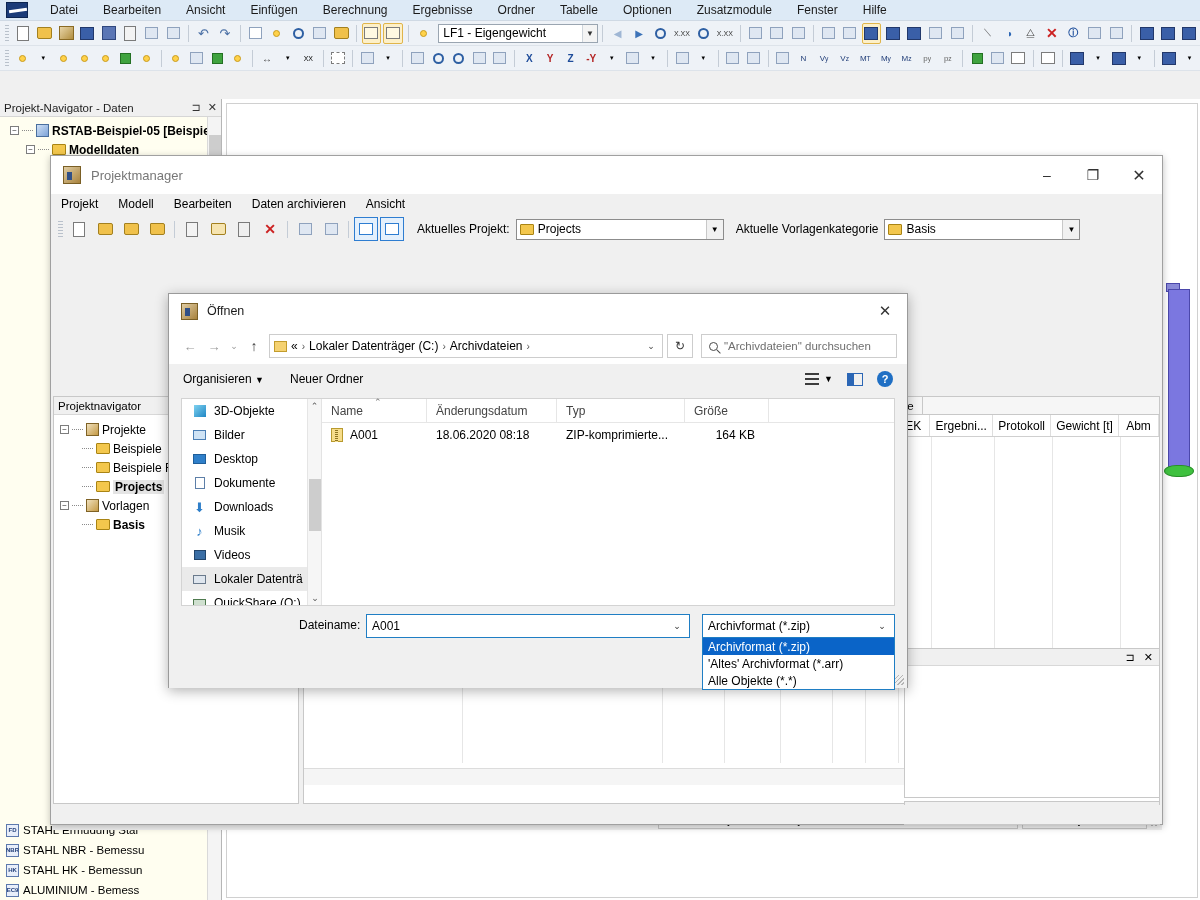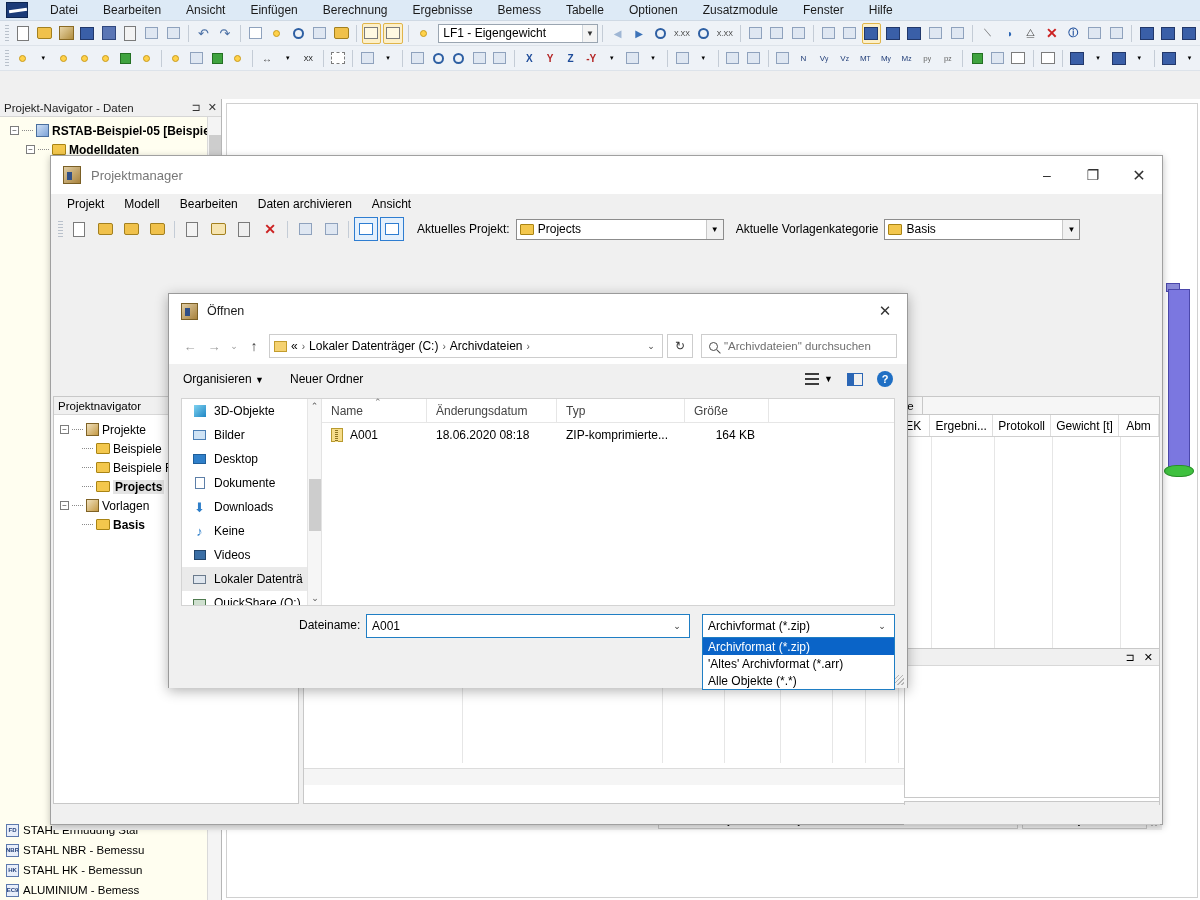--- a/index.html
+++ b/index.html
@@ -122,21 +122,21 @@
   }
   .pm-title{height:38px;display:flex;align-items:center;padding-left:12px;background:#fff;}
   .pm-title-icon{width:18px;height:18px;background:linear-gradient(135deg,#e0cda4,#a8823c);
     border:1px solid #7a5f25;position:relative;}
   .pm-title-icon:after{content:"";position:absolute;left:3px;top:5px;width:5px;height:8px;background:#304f86;}
   .pm-title-text{margin-left:10px;font-size:13px;color:#777;}
   .pm-wbtns{margin-left:auto;display:flex;height:38px;}
   .wbtn{width:46px;height:38px;display:flex;align-items:center;justify-content:center;
     font-size:14px;color:#333;}
   .wbtn.close{font-size:16px;}
-  .pm-menubar{height:20px;display:flex;align-items:center;background:#f0f0f0;padding-left:6px;}
+  .pm-menubar{height:20px;display:flex;align-items:center;background:#f0f0f0;padding-left:0;}
   .pm-menu{padding:2px 10px;font-size:12px;}
   .pm-toolbar{height:30px;display:flex;align-items:center;background:#f0f0f0;padding-left:4px;gap:0;}
   .pmi{width:24px;height:24px;display:flex;align-items:center;justify-content:center;margin:0 1px;}
   .pmi.framed{border:1px solid #2e7dd1;background:#e4f0fc;}
   .pm-lbl{font-size:12px;margin:0 6px 0 12px;}
   .pm-combo{height:21px;background:#fff;border:1px solid #8c8c8c;display:flex;align-items:center;
     font-size:12px;padding-left:3px;gap:4px;}
   .pm-combo .arw{margin-left:auto;width:17px;height:19px;background:#f1f1f1;border-left:1px solid #c8c8c8;
     display:flex;align-items:center;justify-content:center;font-size:8px;}
   
@@ -242,21 +242,21 @@
 
 
   <div class="menubar">
     <span class="menu-logo"></span>
     <span class="menu-item">Datei</span>
     <span class="menu-item">Bearbeiten</span>
     <span class="menu-item">Ansicht</span>
     <span class="menu-item">Einfügen</span>
     <span class="menu-item">Berechnung</span>
     <span class="menu-item">Ergebnisse</span>
-    <span class="menu-item">Bemess</span>
+    <span class="menu-item">Ordner</span>
     <span class="menu-item">Tabelle</span>
     <span class="menu-item">Optionen</span>
     <span class="menu-item">Zusatzmodule</span>
     <span class="menu-item">Fenster</span>
     <span class="menu-item">Hilfe</span>
   </div>
 
   <div class="toolbar-row">
     <span class="tb-grip"></span>
     <span class="tbi">
@@ -846,21 +846,21 @@
             <span style="width:10px;height:12px;background:#fff;border:1px solid #5d7fa8;display:block"></span>
           </span>
         <span>Dokumente</span>
       </div>
       <div class="sideitem">
         <span class="si-ico" style="color:#2f7fc9;font-size:13px">⬇</span>
         <span>Downloads</span>
       </div>
       <div class="sideitem">
         <span class="si-ico" style="color:#2f7fc9;font-size:13px">♪</span>
-        <span>Keine</span>
+        <span>Musik</span>
       </div>
       <div class="sideitem">
         <span class="si-ico">
             <span style="width:12px;height:10px;background:#3a6ea5;border:1px solid #22456b;display:block"></span>
           </span>
         <span>Videos</span>
       </div>
       <div class="sideitem sel">
         <span class="si-ico">
             <span style="width:13px;height:9px;background:#dfe6ee;border:1px solid #6a7a8c;display:block"></span>

